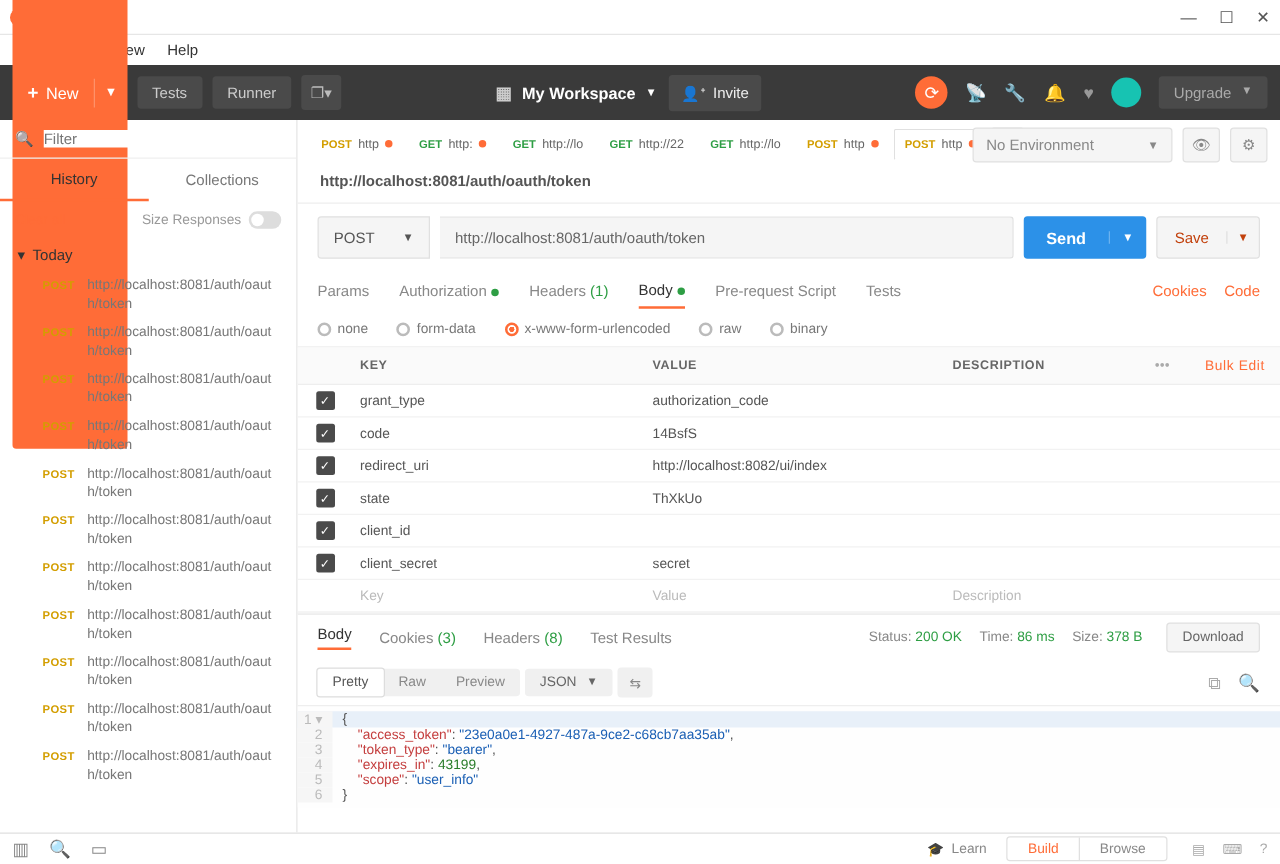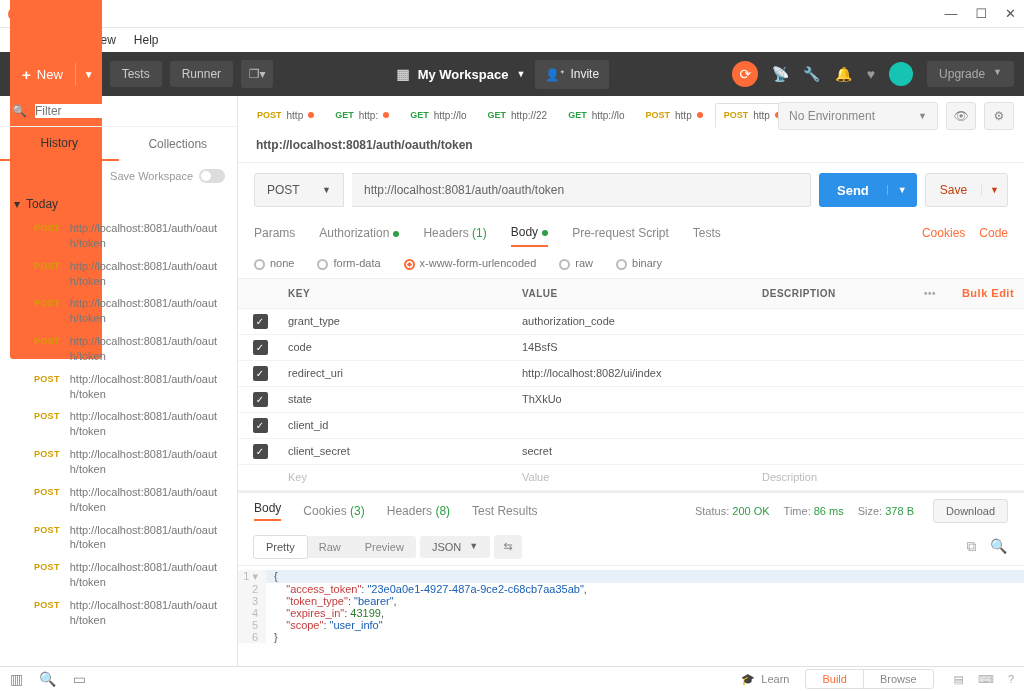--- a/index.html
+++ b/index.html
@@ -72,21 +72,21 @@
 .bodytypes { display:flex; padding:8px 16px; gap:23px; font-size:11px; color:#777; align-items:center; border-bottom:1px solid #eee; }
 .radio { width:11px; height:11px; border-radius:50%; border:2px solid #bbb; display:inline-block; vertical-align:middle; margin-right:5px; }
 .radio.sel { border-color:#ff6c37; background:radial-gradient(circle,#ff6c37 40%,transparent 45%); }
 .kv { border-bottom:1px solid #eee; }
 .kvh { display:flex; height:30px; align-items:center; background:#fafafa; font-size:10px; font-weight:600; color:#666; letter-spacing:.5px; border-bottom:1px solid #eee; }
 .c0{width:44px; display:flex; justify-content:center;}
 .c1{width:234px; padding:0 6px;}
 .c2{width:240px; padding:0 6px;}
 .c3{flex:1; padding:0 6px;}
 .c4{width:44px; text-align:center; color:#aaa;}
-.c5{width:72px; text-align:center; color:#ff6c37; font-size:11px; font-weight:bold;}
+.c5{width:72px; text-align:center; color:#ff6c37; font-size:11px; font-weight:normal;}
 .kvr { display:flex; height:26px; align-items:center; font-size:11px; color:#555; border-bottom:1px solid #f2f2f2; }
 .chk { width:15px; height:15px; background:#4a4a4a; border-radius:2px; display:flex; align-items:center; justify-content:center; color:#fff; font-size:10px; }
 .kvr.ph { color:#bbb; }
 .resptabs { display:flex; padding:8px 16px; gap:22px; font-size:12px; color:#888; align-items:center; position:relative; border-top:1px solid #eee; }
 .resptabs .t.active{ color:#333; border-bottom:2px solid #ff6c37; padding-bottom:4px;}
 .resptabs .n{color:#2e9e44;}
 .resptabs .status { position:absolute; right:110px; display:flex; gap:14px; font-size:11px; }
 .resptabs .status .v{color:#2e9e44;}
 .resptabs .dl { position:absolute; right:16px; background:#f5f5f5; border:1px solid #e0e0e0; padding:5px 12px; border-radius:3px; color:#666; font-size:11px; }
 .viewrow { display:flex; padding:6px 16px; gap:4px; align-items:center; font-size:11px; color:#888; position:relative; border-bottom:1px solid #eee; }
@@ -172,21 +172,21 @@
       <span>🔍</span>
       <input placeholder="Filter" style="">
     </div>
     <div class="stabs">
       <div class="stab active">History</div>
       <div class="stab">Collections</div>
     </div>
     <div class="shead">
       <span class="clearall">Clear all</span>
       <span class="save-resp">
-        <span>Save Workspace</span>
+        <span>Size Responses</span>
         <span class="toggle"></span>
       </span>
     </div>
     <div class="today">
         <span>▾</span>
         <span>Today</span>
       </div>
     <div class="hist" id="hist">
         <div class="hitem">
           <span class="m">POST</span>

